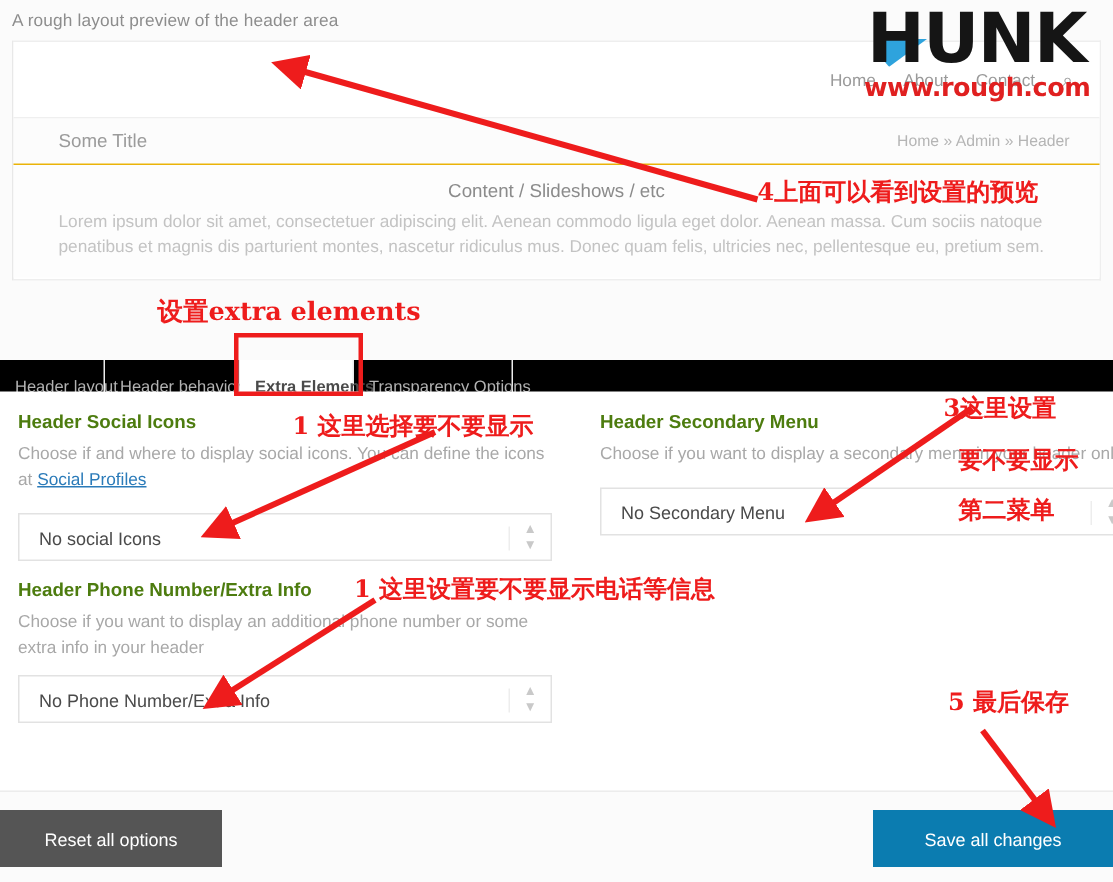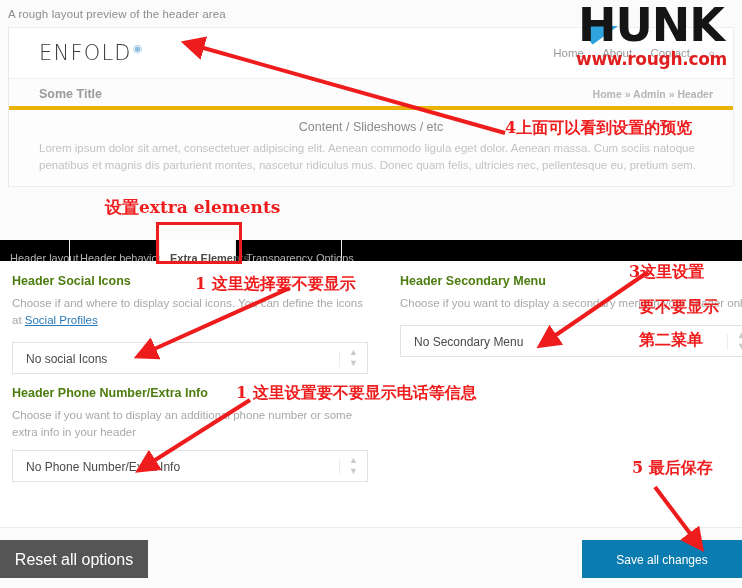--- a/index.html
+++ b/index.html
@@ -62,22 +62,21 @@
     font-size: 11.5px;
     color: #9a9a9a;
   }
   .nav span { margin-left: 15px; }
   .nav .search-ico { font-size: 12px; }
 
   .preview-titlebar {
     position: relative;
     height: 31px;
     background: #fcfcfc;
-    border-bottom: 4px solid #eab308;
-    font-weight: bold;
+    border-bottom: 1px solid #eab308;
   }
   .some-title {
     position: absolute;
     left: 30px; top: 8px;
     font-size: 12.5px;
     color: #9b9b9b;
   }
   .breadcrumb {
     position: absolute;
     right: 20px; top: 9px;
@@ -188,21 +187,21 @@
     width: 742px; height: 61px;
     background: #fbfbfb;
     border-top: 1px solid #ececec;
   }
   .btn-reset {
     position: absolute;
     left: 0px; top: 12px;
     width: 148px; height: 38px;
     background: #555555;
     color: #ffffff;
-    font-size: 16px;
+    font-size: 12px;
     text-align: center;
     line-height: 38px;
     border: none;
   }
   .btn-save {
     position: absolute;
     right: 0px; top: 12px;
     width: 160px; height: 38px;
     background: #0b7cb0;
     color: #ffffff;
@@ -270,21 +269,20 @@
 </style>
 </head>
 <body>
 
 <div id="root">
 
   <div class="preview-caption">A rough layout preview of the header area</div>
 
   <div class="preview-box">
     <div class="preview-topbar">
-      <div class="logo"><span>ENFOLD</span><span class="logo-mark">◉</span></div>
       <div class="nav">
         <span>Home</span>
         <span>About</span>
         <span>Contact</span>
         <span class="search-ico">⌕</span>
       </div>
     </div>
     <div class="preview-titlebar">
       <div class="some-title">Some Title</div>
       <div class="breadcrumb">Home » Admin » Header</div>

